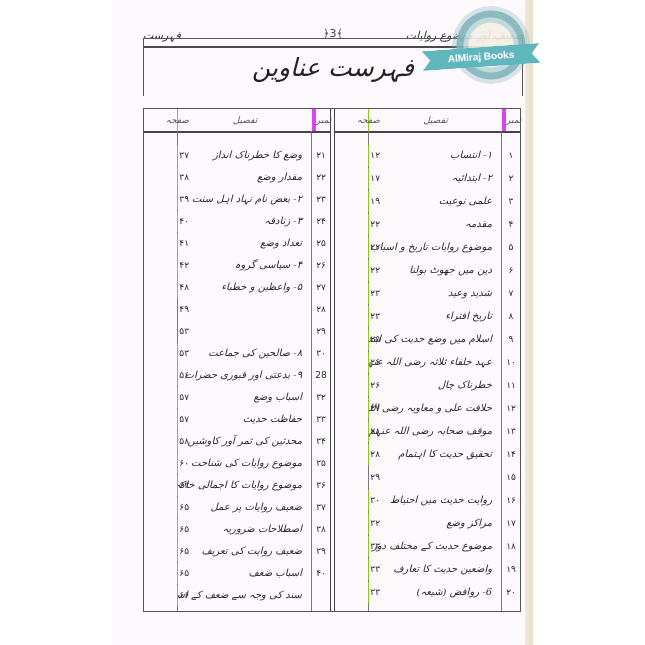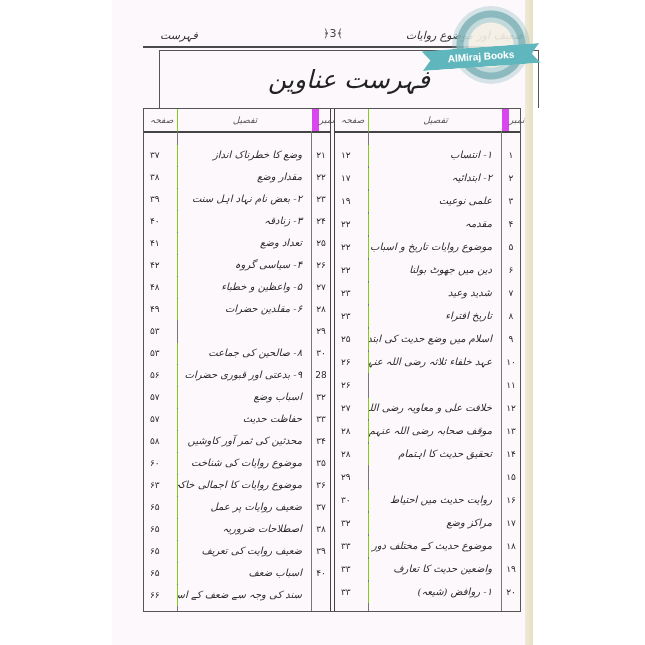--- a/index.html
+++ b/index.html
@@ -12,29 +12,29 @@
     background:#fdf8fc;
   }
   .binding {
     position:absolute; left:525px; top:0; width:8px; height:645px;
     background:linear-gradient(to right,#efe9d8,#e6dfc4);
   }
   .running-head {
     position:absolute; left:143px; top:26px; width:380px; height:20px;
     font-size:11px; color:#333;
   }
-  .rh-left { position:absolute; left:0; top:3px; font-style:italic;margin-left:17px; }
+  .rh-left { position:absolute; left:0; top:3px; font-style:italic; }
   .rh-page { position:absolute; left:180px; top:1px; font-size:11px; color:#444; }
   .rh-right { position:absolute; right:0; top:3px; font-style:italic; }
   .head-rule {
     position:absolute; left:143px; top:46px; width:382px; height:2px; background:#4a4a4a;
   }
   .title-box {
-    position:absolute; left:143px; top:50px; width:378px; height:57px;
-    border:1.5px solid #555; border-bottom:none;margin-left:16px;
+    position:absolute; left:143px; top:38px; width:378px; height:57px;
+    border:1.5px solid #555; border-bottom:none;
   }
   .title {
     position:absolute; left:0; right:0; top:14px; text-align:center;
     font-family:"DejaVu Serif", serif; font-size:25px; font-style:italic; color:#222;
     direction:rtl;
   }
   .table {
     position:absolute; left:143px; top:108px; width:378px; height:504px;
     border:1.5px solid #555; box-sizing:border-box;
   }
@@ -43,23 +43,23 @@
   .half.left { left:0; width:186px; }
   .divider-double {
     position:absolute; left:186px; top:0; bottom:0; width:5px;
     border-left:1.5px solid #444; border-right:1.5px solid #444; box-sizing:border-box;
   }
   .hdr-row {
     position:absolute; left:0; right:0; top:0; height:22px;
     border-bottom:2px solid #444; font-size:9px; color:#555; font-style:italic;
   }
   .col { position:absolute; top:0; bottom:0; box-sizing:border-box; }
-  .col.num { right:0; width:18px; border-left:7px solid #d946ef; text-align:center; }
+  .col.num { right:0; width:18px; border-left:4px solid #d946ef; text-align:center; }
   .col.desc { right:18px; left:33px; border-left:1px solid #84cc16; text-align:right; padding-right:10px; }
-  .col.pg { left:6px; width:33px; text-align:left; }
+  .col.pg { left:12px; width:33px; text-align:right; }
   .hdr-row .col { line-height:22px; }
   .hdr-row .col.desc { text-align:center; padding-right:0; }
   .rows { position:absolute; left:0; right:0; top:22px; bottom:0; }
   .rows .col.num, .rows .col.desc { }
   .row {
     position:absolute; left:0; right:0; height:20.5px; font-size:10px; color:#2b2b2b;
   }
   .row .col { line-height:20px; white-space:nowrap; overflow:hidden; }
   .row .col.desc { direction:rtl; font-family:"DejaVu Serif", serif; font-style:italic; font-size:10px; }
   .row .col.num, .row .col.pg { font-size:9px; border-left:none; }
@@ -134,21 +134,20 @@
           <div class="col desc">۴- سیاسی گروہ</div>
           <div class="col pg">۴۲</div>
         </div>
         <div class="row" style="top: 146px;">
           <div class="col num">۲۷</div>
           <div class="col desc">۵- واعظین و خطباء</div>
           <div class="col pg">۴۸</div>
         </div>
         <div class="row" style="top: 168px;">
           <div class="col num">۲۸</div>
-          <div class="col desc">۶- مقلدین حضرات</div>
           <div class="col pg">۴۹</div>
         </div>
         <div class="row" style="top: 190px;">
           <div class="col num">۲۹</div>
           <div class="col pg">۵۳</div>
         </div>
         <div class="row" style="top: 212px;">
           <div class="col num">۳۰</div>
           <div class="col desc">۸- صالحین کی جماعت</div>
           <div class="col pg">۵۳</div>
@@ -265,20 +264,21 @@
           <div class="col desc">اسلام میں وضع حدیث کی ابتداء</div>
           <div class="col pg">۲۵</div>
         </div>
         <div class="row" style="top: 221px;">
           <div class="col num">۱۰</div>
           <div class="col desc">عہد خلفاء ثلاثہ رضی اللہ عنہم</div>
           <div class="col pg">۲۶</div>
         </div>
         <div class="row" style="top: 244px;">
           <div class="col num">۱۱</div>
+          <div class="col desc">خطرناک چال</div>
           <div class="col pg">۲۶</div>
         </div>
         <div class="row" style="top: 267px;">
           <div class="col num">۱۲</div>
           <div class="col desc">خلافت علی و معاویہ رضی اللہ عنہما</div>
           <div class="col pg">۲۷</div>
         </div>
         <div class="row" style="top: 290px;">
           <div class="col num">۱۳</div>
           <div class="col desc">موقف صحابہ رضی اللہ عنہم</div>
@@ -308,21 +308,21 @@
           <div class="col desc">موضوع حدیث کے مختلف دور</div>
           <div class="col pg">۳۳</div>
         </div>
         <div class="row" style="top: 428px;">
           <div class="col num">۱۹</div>
           <div class="col desc">واضعین حدیث کا تعارف</div>
           <div class="col pg">۳۳</div>
         </div>
         <div class="row" style="top: 451px;">
           <div class="col num">۲۰</div>
-          <div class="col desc">۱- روافض (شیعہ)</div>
+          <div class="col desc">6- روافض (شیعہ)</div>
           <div class="col pg">۳۳</div>
         </div>
       </div>
   </div>
 </div>
 
 <div class="stamp"></div>
 <div class="ribbon">AlMiraj Books</div>
 
 </body></html>

